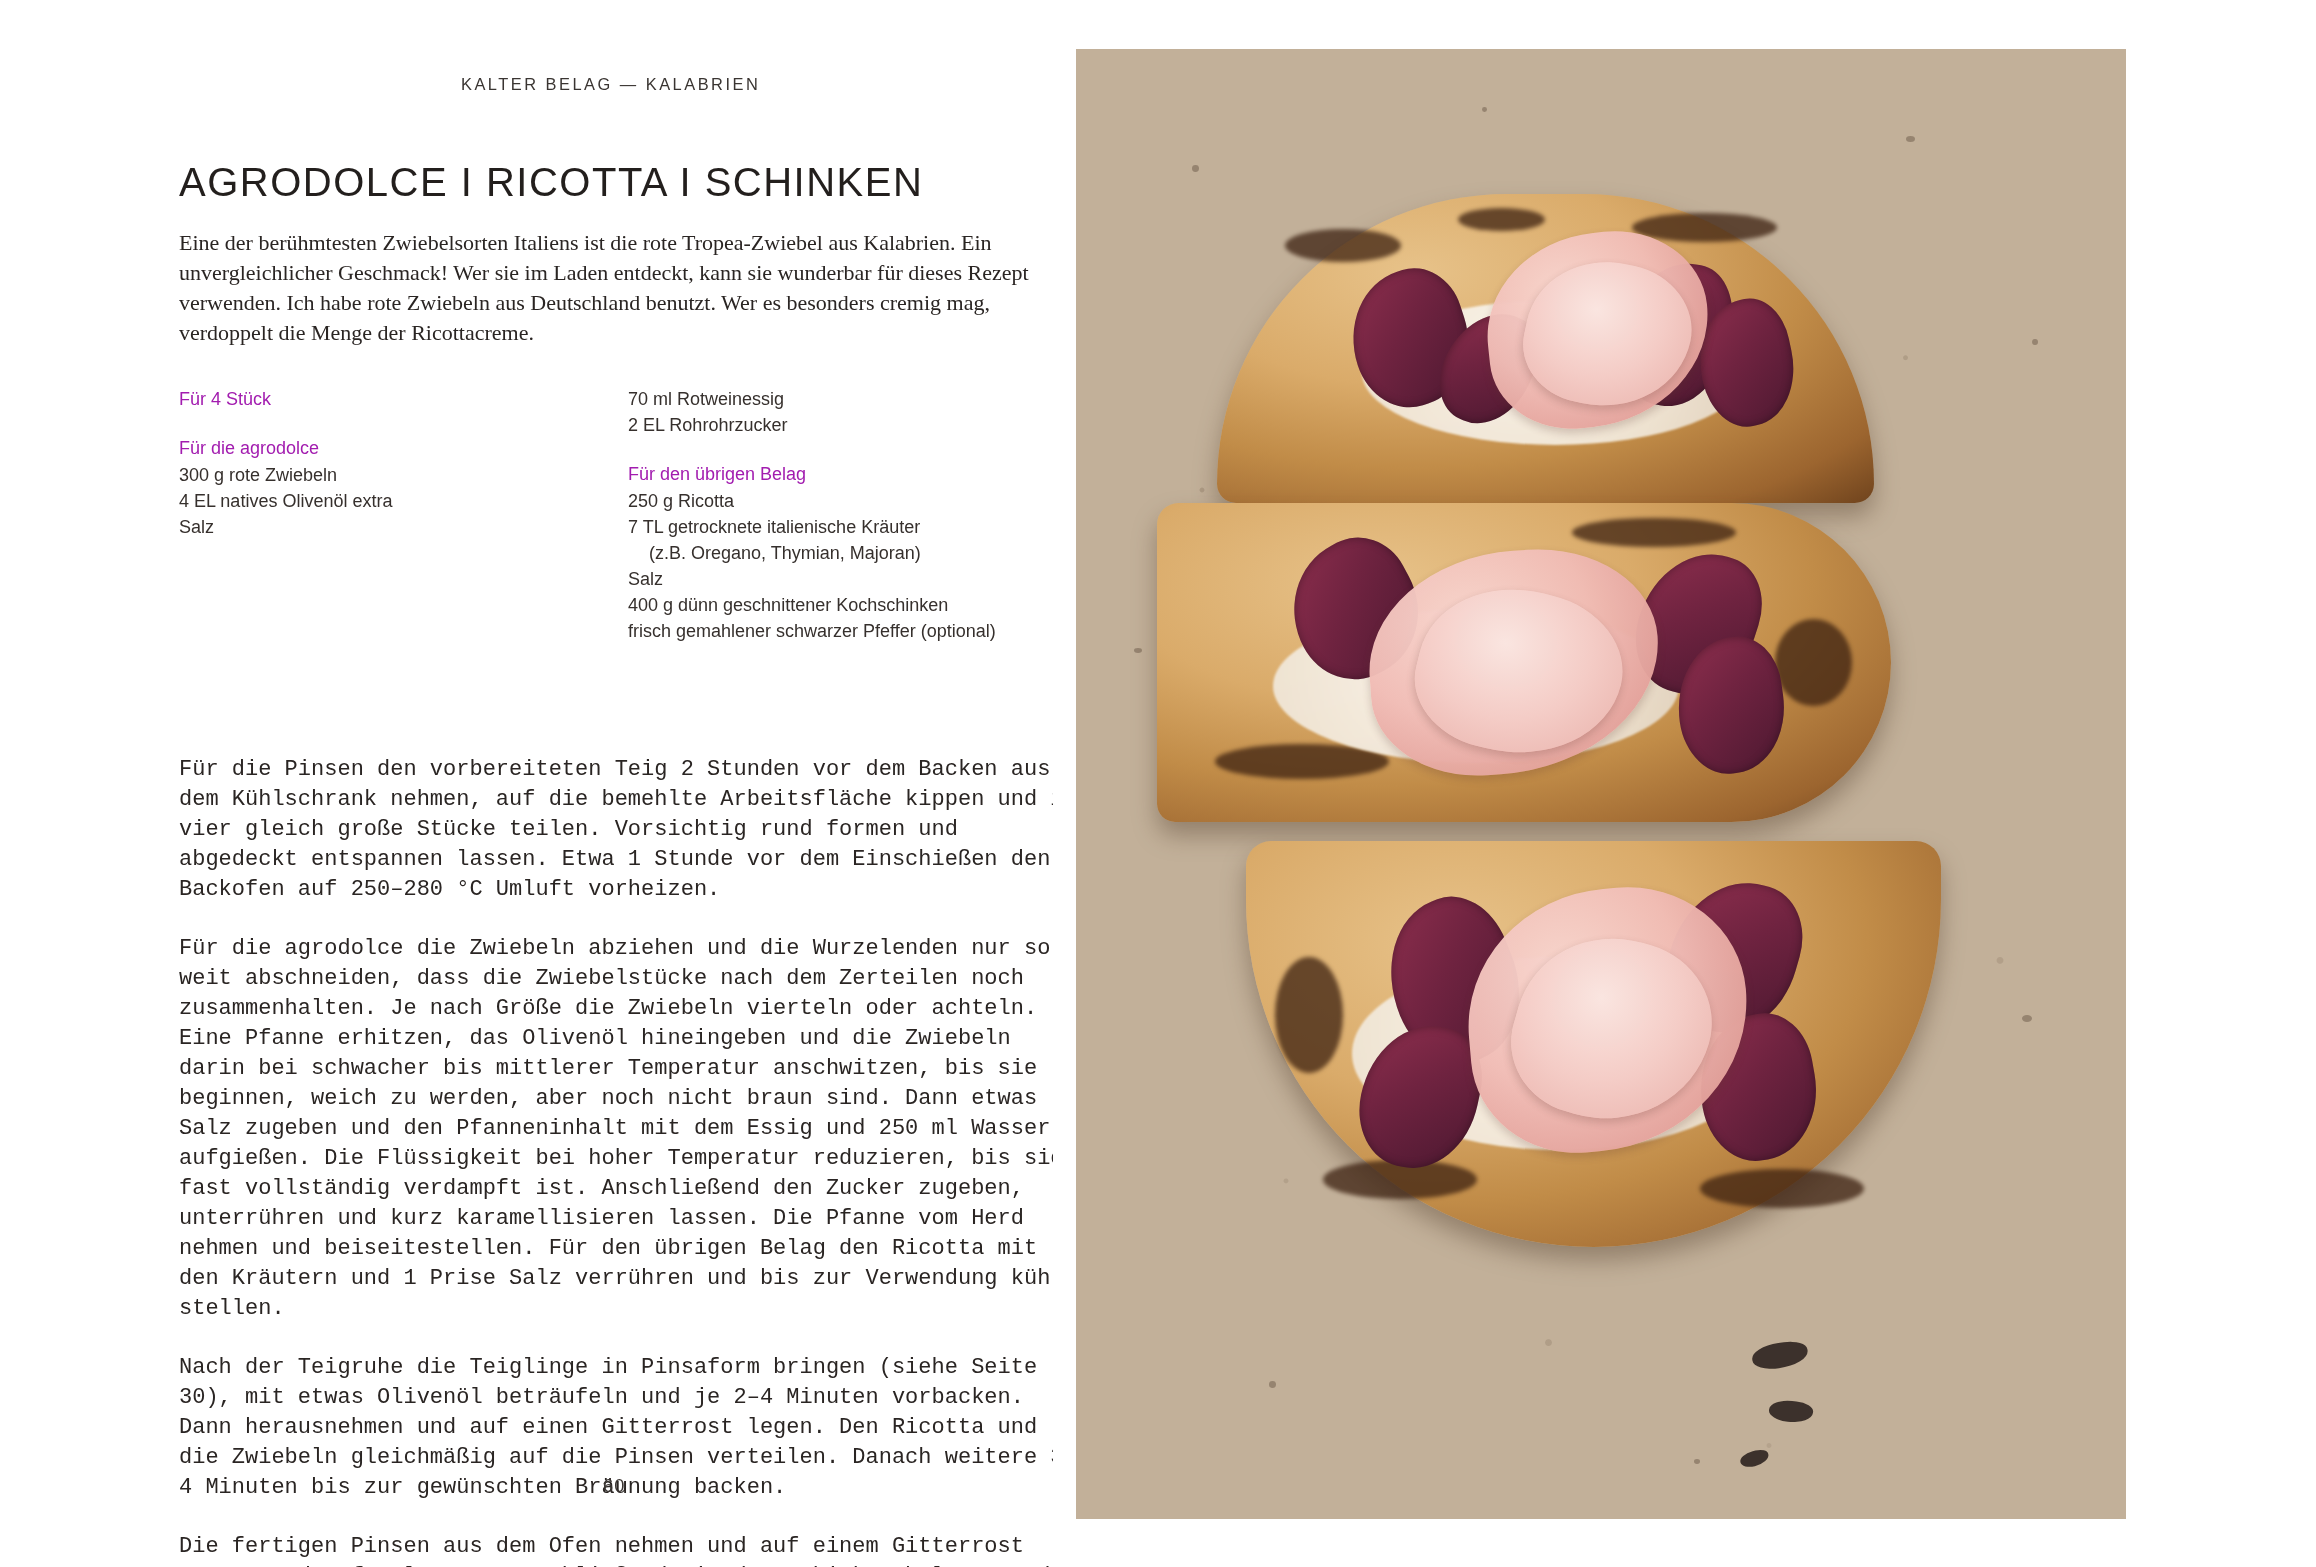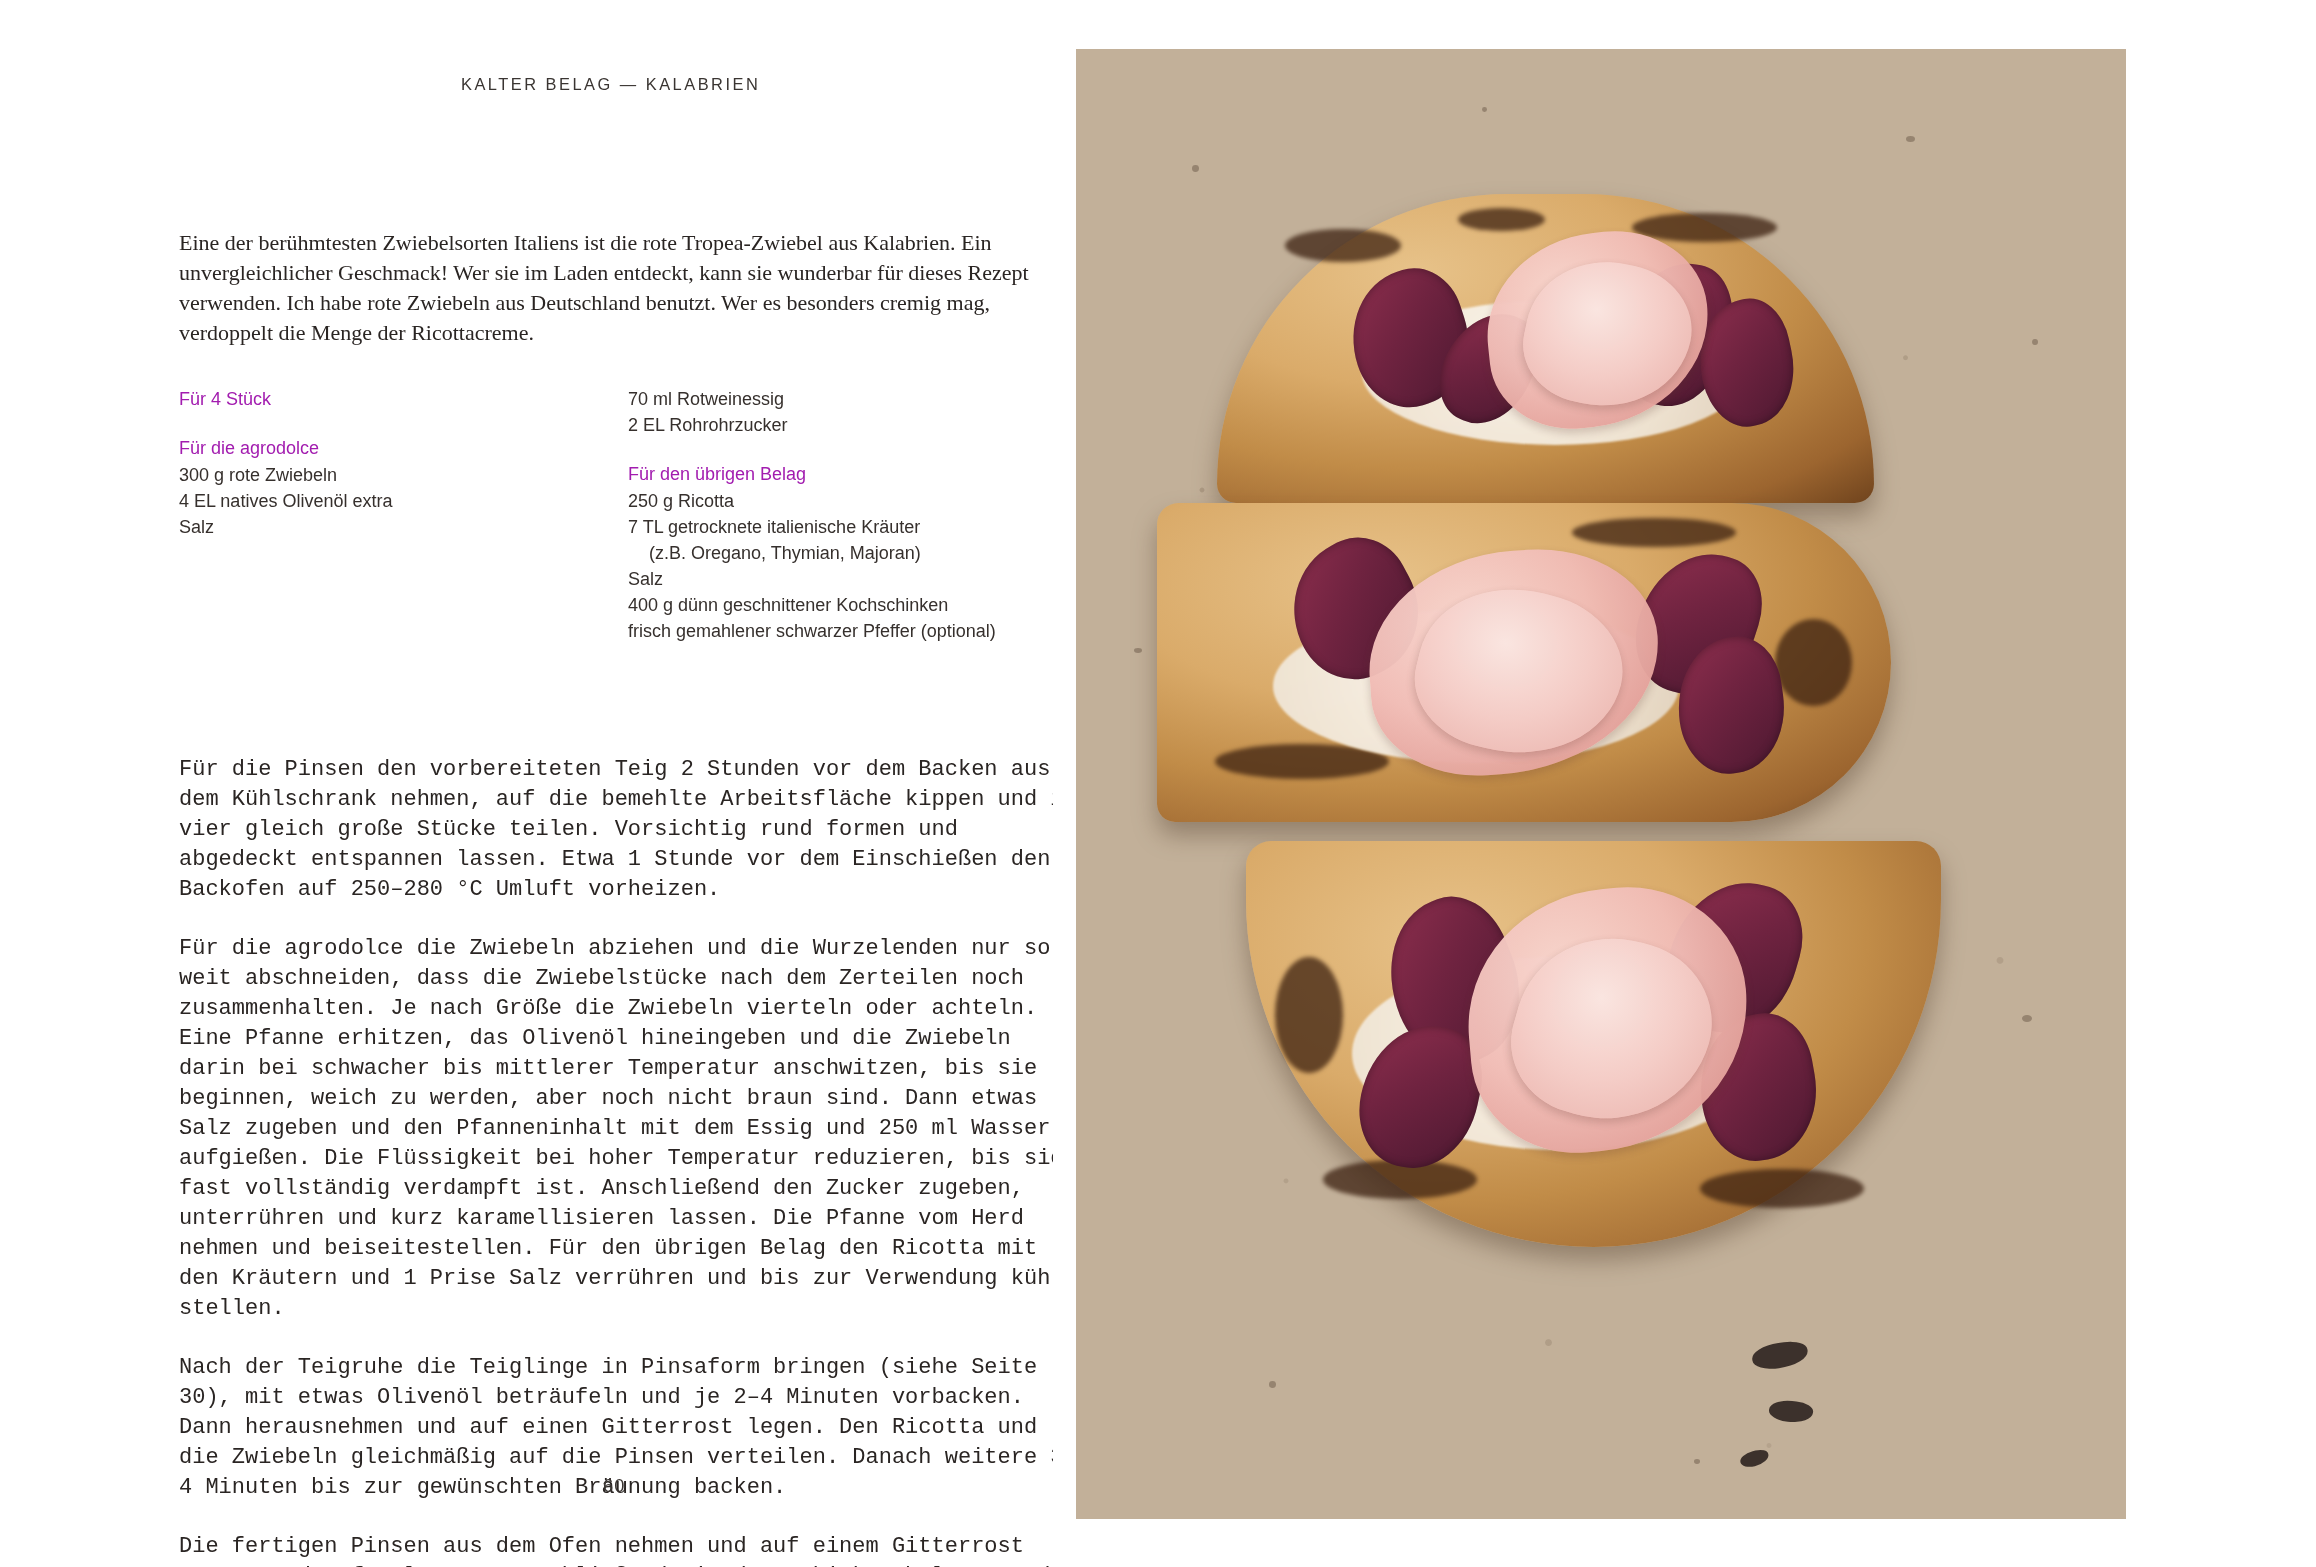--- a/index.html
+++ b/index.html
@@ -207,20 +207,21 @@
 </style>
 </head>
 <body>
 
 <div class="spread">
 
   <div class="page-left">
 
     <div class="kicker">KALTER BELAG — KALABRIEN</div>
 
+    <h1 class="recipe-title">AGRODOLCE I RICOTTA I SCHINKEN</h1>
 
     <div class="intro">Eine der berühmtesten Zwiebelsorten Italiens ist die rote Tropea-Zwiebel aus Kalabrien. Ein unvergleichlicher Geschmack! Wer sie im Laden entdeckt, kann sie wunderbar für dieses Rezept verwenden. Ich habe rote Zwiebeln aus Deutschland benutzt. Wer es besonders cremig mag, verdoppelt die Menge der Ricottacreme.</div>
 
     <div class="ing-wrap">
 
       <div class="ing-col">
         <div class="ing-block">
           <div class="ing-head">Für 4 Stück</div>
         </div>
 

